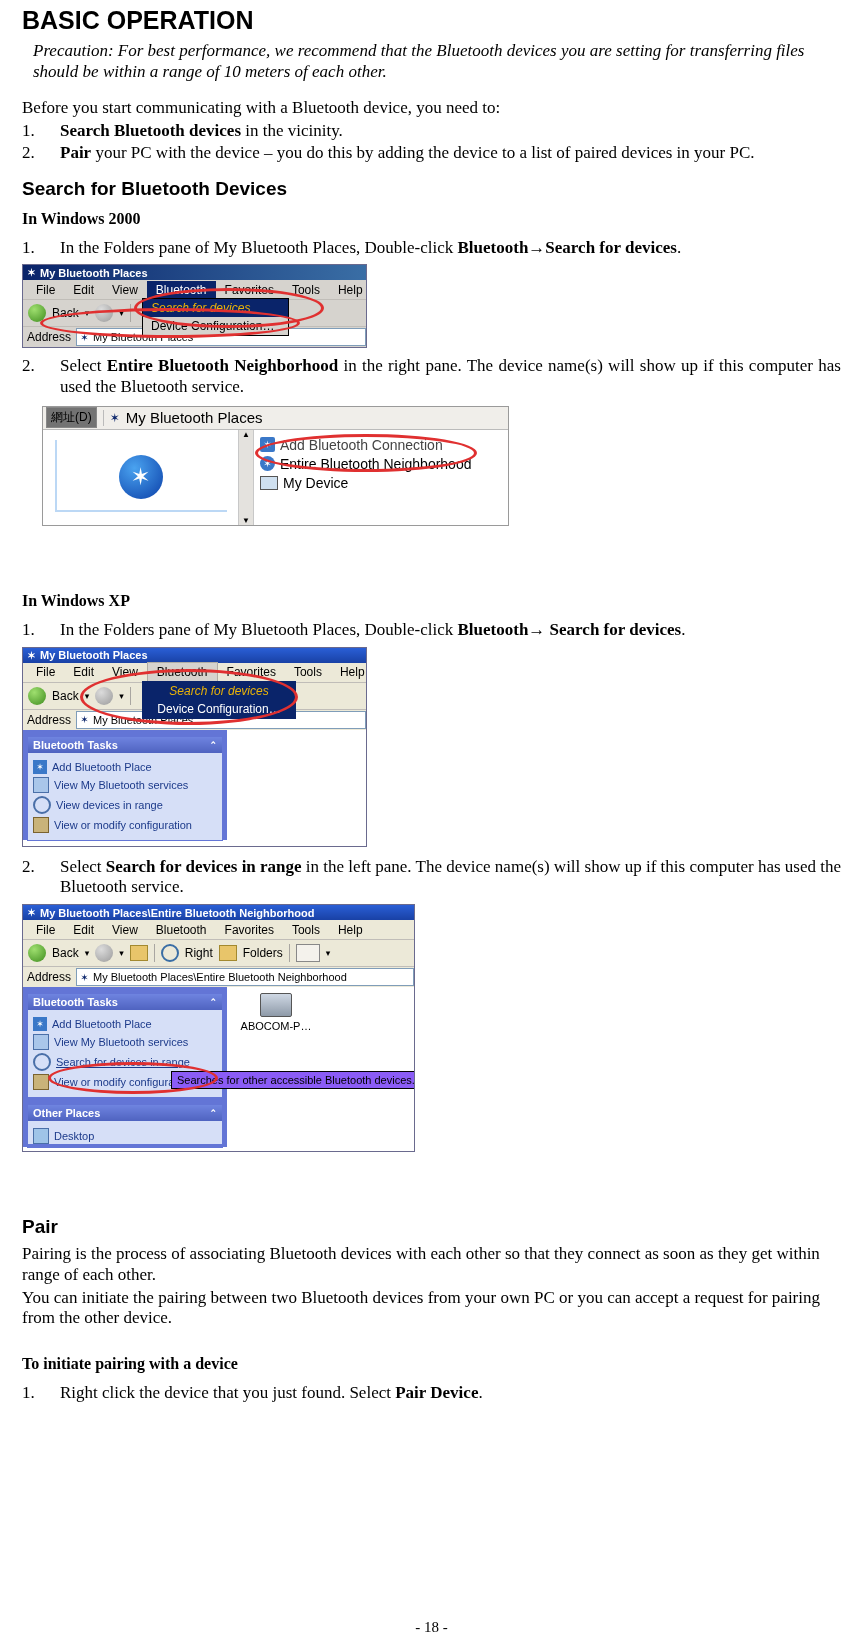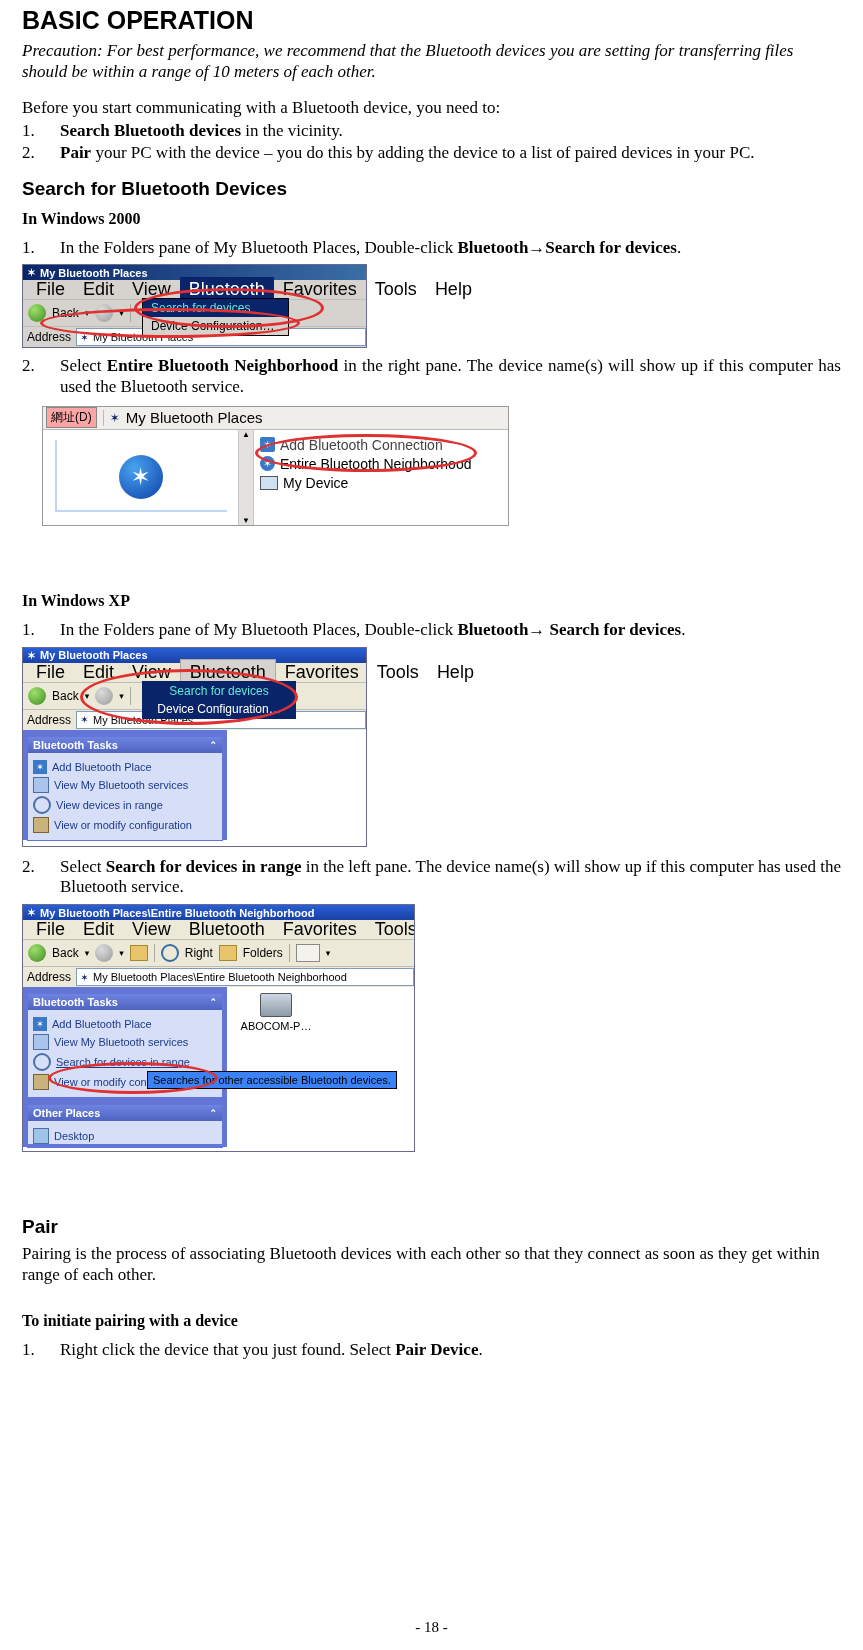--- a/index.html
+++ b/index.html
@@ -20,21 +20,21 @@
   }
   h2.sub-title {
     font-family:"Liberation Sans", sans-serif;
     font-size:19px; font-weight:bold; margin:14px 0 6px 0;
   }
   h3.sub-sub {
     font-family:"Liberation Serif", serif;
     font-size:16px; font-weight:bold; margin:10px 0 8px 0;
   }
   p.body { font-size:17px; line-height:1.22; margin:0 0 2px 0; }
-  p.italic { font-style:italic; font-size:17px; line-height:1.22; margin:0 0 2px 0; }
+  p.italic { font-style:italic; font-size:17px; line-height:1.22; margin:0 0 2px 11px; }
   .spacer14 { height:14px; }
   .spacer28 { height:28px; }
 
   .numlist { margin:2px 0 0 0; }
   .numrow { display:flex; font-size:17px; line-height:1.22; margin-bottom:1px; }
   .numrow .num { width:38px; flex:0 0 38px; }
   .numrow .txt { flex:1; }
   b { font-weight:bold; }
 
   .justify { text-align:justify; }
@@ -60,21 +60,21 @@
     background:linear-gradient(to bottom,#2a5fd6,#1941a5);
   }
   .bt-glyph {
     display:inline-block; width:9px; height:11px; line-height:11px;
     text-align:center; color:#fff; font-size:10px;
   }
   .menubar {
     height:19px; display:flex; align-items:center; gap:0px;
     background:#d6d3ce; padding-left:4px; border-bottom:1px solid #c0bdb8;
   }
-  .menubar .mi { padding:2px 9px; font-size:18px; }
+  .menubar .mi { padding:2px 9px; font-size:12px; }
   .menubar .mi.hl { background:#0a246a; color:#fff; }
   .toolbar {
     height:26px; display:flex; align-items:center; gap:6px;
     background:#d6d3ce; padding-left:5px; border-bottom:1px solid #c0bdb8;
     font-size:12px;
   }
   .tb-circle {
     width:18px;height:18px;border-radius:50%;
     background:radial-gradient(circle at 35% 30%,#9fdf6f,#3e8c1e);
     display:inline-block;
@@ -87,21 +87,21 @@
   }
   .addr-field {
     flex:1; height:16px; background:#fff; border:1px solid #7f9db9;
     display:flex; align-items:center; gap:4px; padding-left:3px; font-size:11px;
   }
   .dropmenu {
     position:absolute; border:1px solid #000; background:#d6d3ce;
     font-size:12px; z-index:5;
   }
   .dropmenu .item { padding:2px 8px; white-space:nowrap; }
-  .dropmenu .item.sel { background:#0a246a; color:#5eead4; }
+  .dropmenu .item.sel { background:#0a246a; color:#eab308;font-style:italic; }
 
   .ellipse {
     position:absolute; border:3px solid #e03030; border-radius:50%;
     box-sizing:border-box; z-index:9; background:transparent;
   }
 
   .taskpanel {
     background:#6375d6; padding:1px;
   }
   .tp-head {
@@ -208,21 +208,21 @@
     </div>
 
     <div class="numrow" style="margin-top:8px;">
       <span class="num">2.</span>
       <span class="txt justify"><span>Select </span><b>Entire Bluetooth Neighborhood</b><span> in the right pane. The device name(s) will show up if this computer has used the Bluetooth service.</span></span>
     </div>
 
     <div class="figure" style="margin-left:20px; margin-top:8px;">
       <div id="fig2" style="position:relative; height:118px; font-family:'Liberation Sans',sans-serif; font-size:12px;">
         <div style="display:flex;align-items:center;gap:6px;height:22px;border-bottom:1px solid #bbb;background:#f0eeea;padding-left:3px;">
-          <span style="border:1px solid #888;padding:1px 4px;background:#fca5a5;">網址(D)</span>
+          <span style="border:1px solid #888;padding:1px 4px;background:#737373;">網址(D)</span>
           <span style="width:1px;height:16px;background:#bbb;display:inline-block"></span>
           <span style="color:#0a246a;">✶</span>
           <span style="font-size:15px;">My Bluetooth Places</span>
         </div>
         <div style="display:flex;height:95px;">
           <div style="width:195px;border-right:1px solid #c8c8c8;background:#fff;display:flex;align-items:center;justify-content:center;position:relative;">
             <div style="width:44px;height:44px;border-radius:50%;background:radial-gradient(circle at 35% 30%,#4aa3f0,#0b3fa8);color:#fff;display:flex;align-items:center;justify-content:center;font-size:24px;">✶</div>
             <div style="position:absolute;left:12px;top:10px;width:170px;height:70px;border:2px solid #bcd8f5;border-top:none;border-right:none;"></div>
           </div>
           <div style="width:14px;background:#e4e2de;border-right:1px solid #c8c8c8;display:flex;flex-direction:column;justify-content:space-between;align-items:center;">
@@ -411,30 +411,31 @@
               </div>
             </div>
           </div>
           <div style="flex:1;background:#fff;padding:6px 0 0 12px;">
             <div style="display:flex;flex-direction:column;align-items:center;width:74px;">
               <span style="width:30px;height:22px;background:linear-gradient(to bottom,#cfd8e4,#8e9aa8);border:1px solid #555;border-radius:2px;display:inline-block;"></span>
               <span style="font-size:11px;margin-top:3px;">ABOCOM-P…</span>
             </div>
           </div>
 
-          <div style="position:absolute;left:124px;top:84px;background:#3b82f6;border:1px solid #000;font-size:11px;padding:2px 5px;white-space:nowrap;z-index:8;">Searches for other accessible Bluetooth devices.</div>
+          <div style="position:absolute;left:148px;top:84px;background:#8b5cf6;border:1px solid #000;font-size:11px;padding:2px 5px;white-space:nowrap;z-index:8;">Searches for other accessible Bluetooth devices.</div>
         </div>
       </div>
       <div class="ellipse" style="left:26px; top:158px; width:170px; height:32px;"></div>
     </div>
 
     <div class="spacer28"></div>
 
     <h2 class="sub-title" style="margin-top:34px;">Pair</h2>
     <p class="body">Pairing is the process of associating Bluetooth devices with each other so that they connect as soon as they get within range of each other.</p>
+    <p class="body">You can initiate the pairing between two Bluetooth devices from your own PC or you can accept a request for pairing from the other device.</p>
 
     <div class="spacer14"></div>
 
     <h3 class="sub-sub">To initiate pairing with a device</h3>
 
     <div class="numrow" style="margin-top:10px;">
       <span class="num">1.</span>
       <span class="txt"><span>Right click the device that you just found. Select  </span><b>Pair Device</b><span>.</span></span>
     </div>
 

